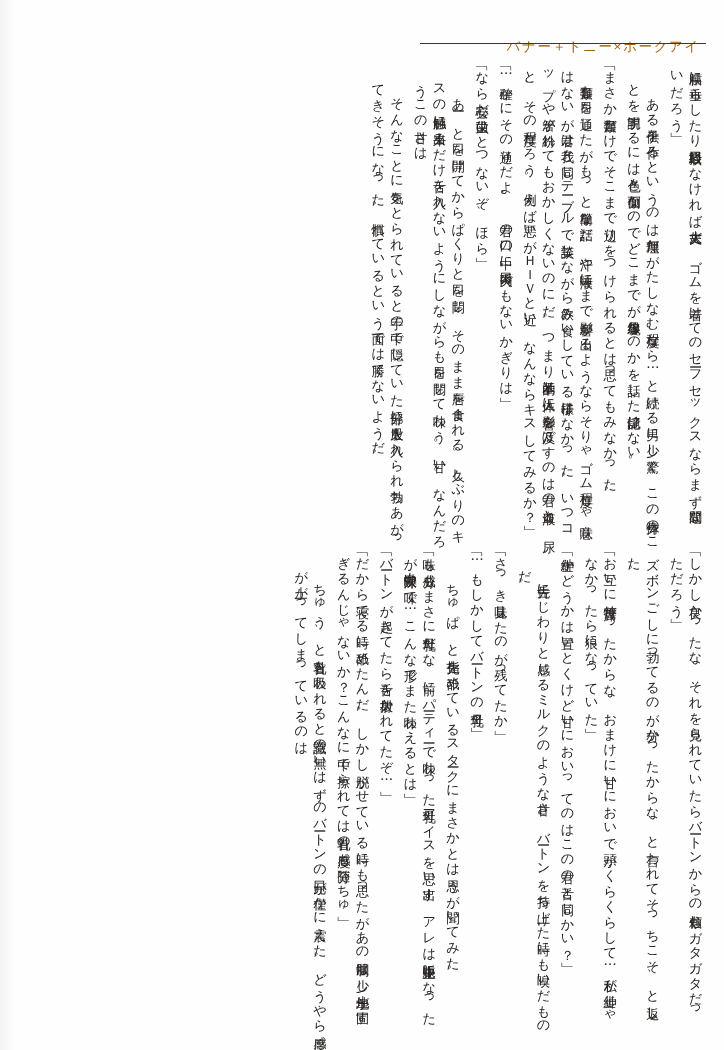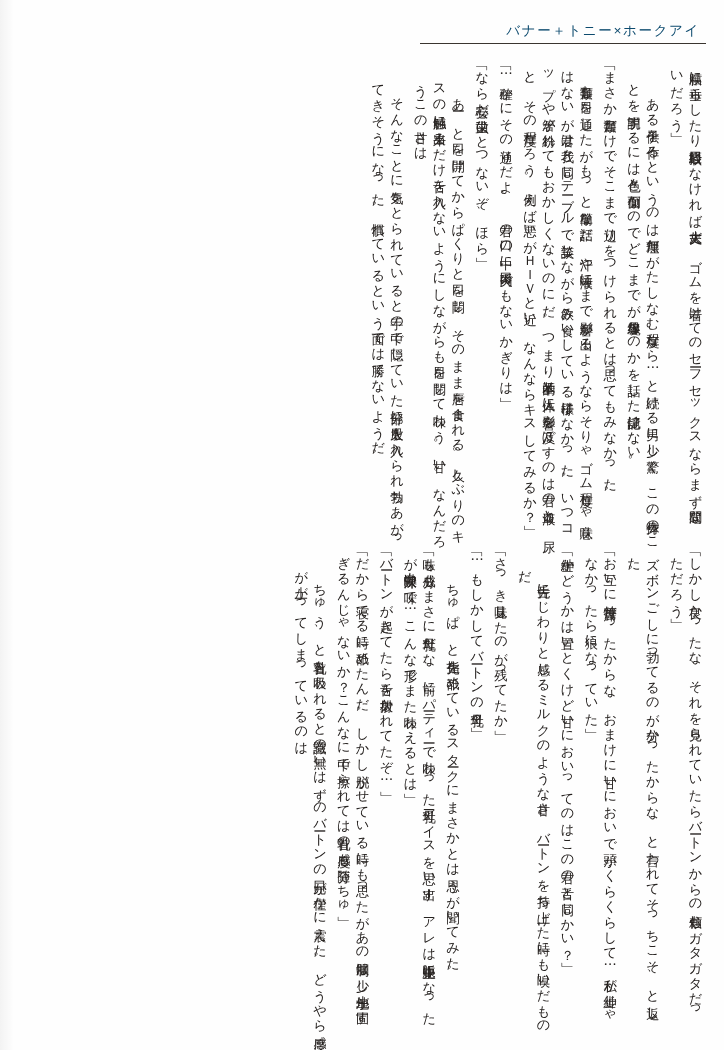--- a/index.html
+++ b/index.html
@@ -23,27 +23,27 @@
   
   .header {
     position: absolute;
     top: 22px;
     right: 18px;
     width: 286px;
     height: 26px;
   }
   .header-title {
     position: absolute;
-    top: 0;
+    top: 16px;
     right: 6px;
     font-size: 13.5px;
     letter-spacing: 0.12em;
     white-space: nowrap;
-    color: #0c4a6e;
-    font-family: Liberation Mono, monospace;
+    color: #a16207;
+    font-family: Liberation Sans, sans-serif;
   }
   .header-rule {
     position: absolute;
     left: 0;
     right: 0;
     top: 21px;
     border-top: 1px solid #3a3530;
   }
 
   

